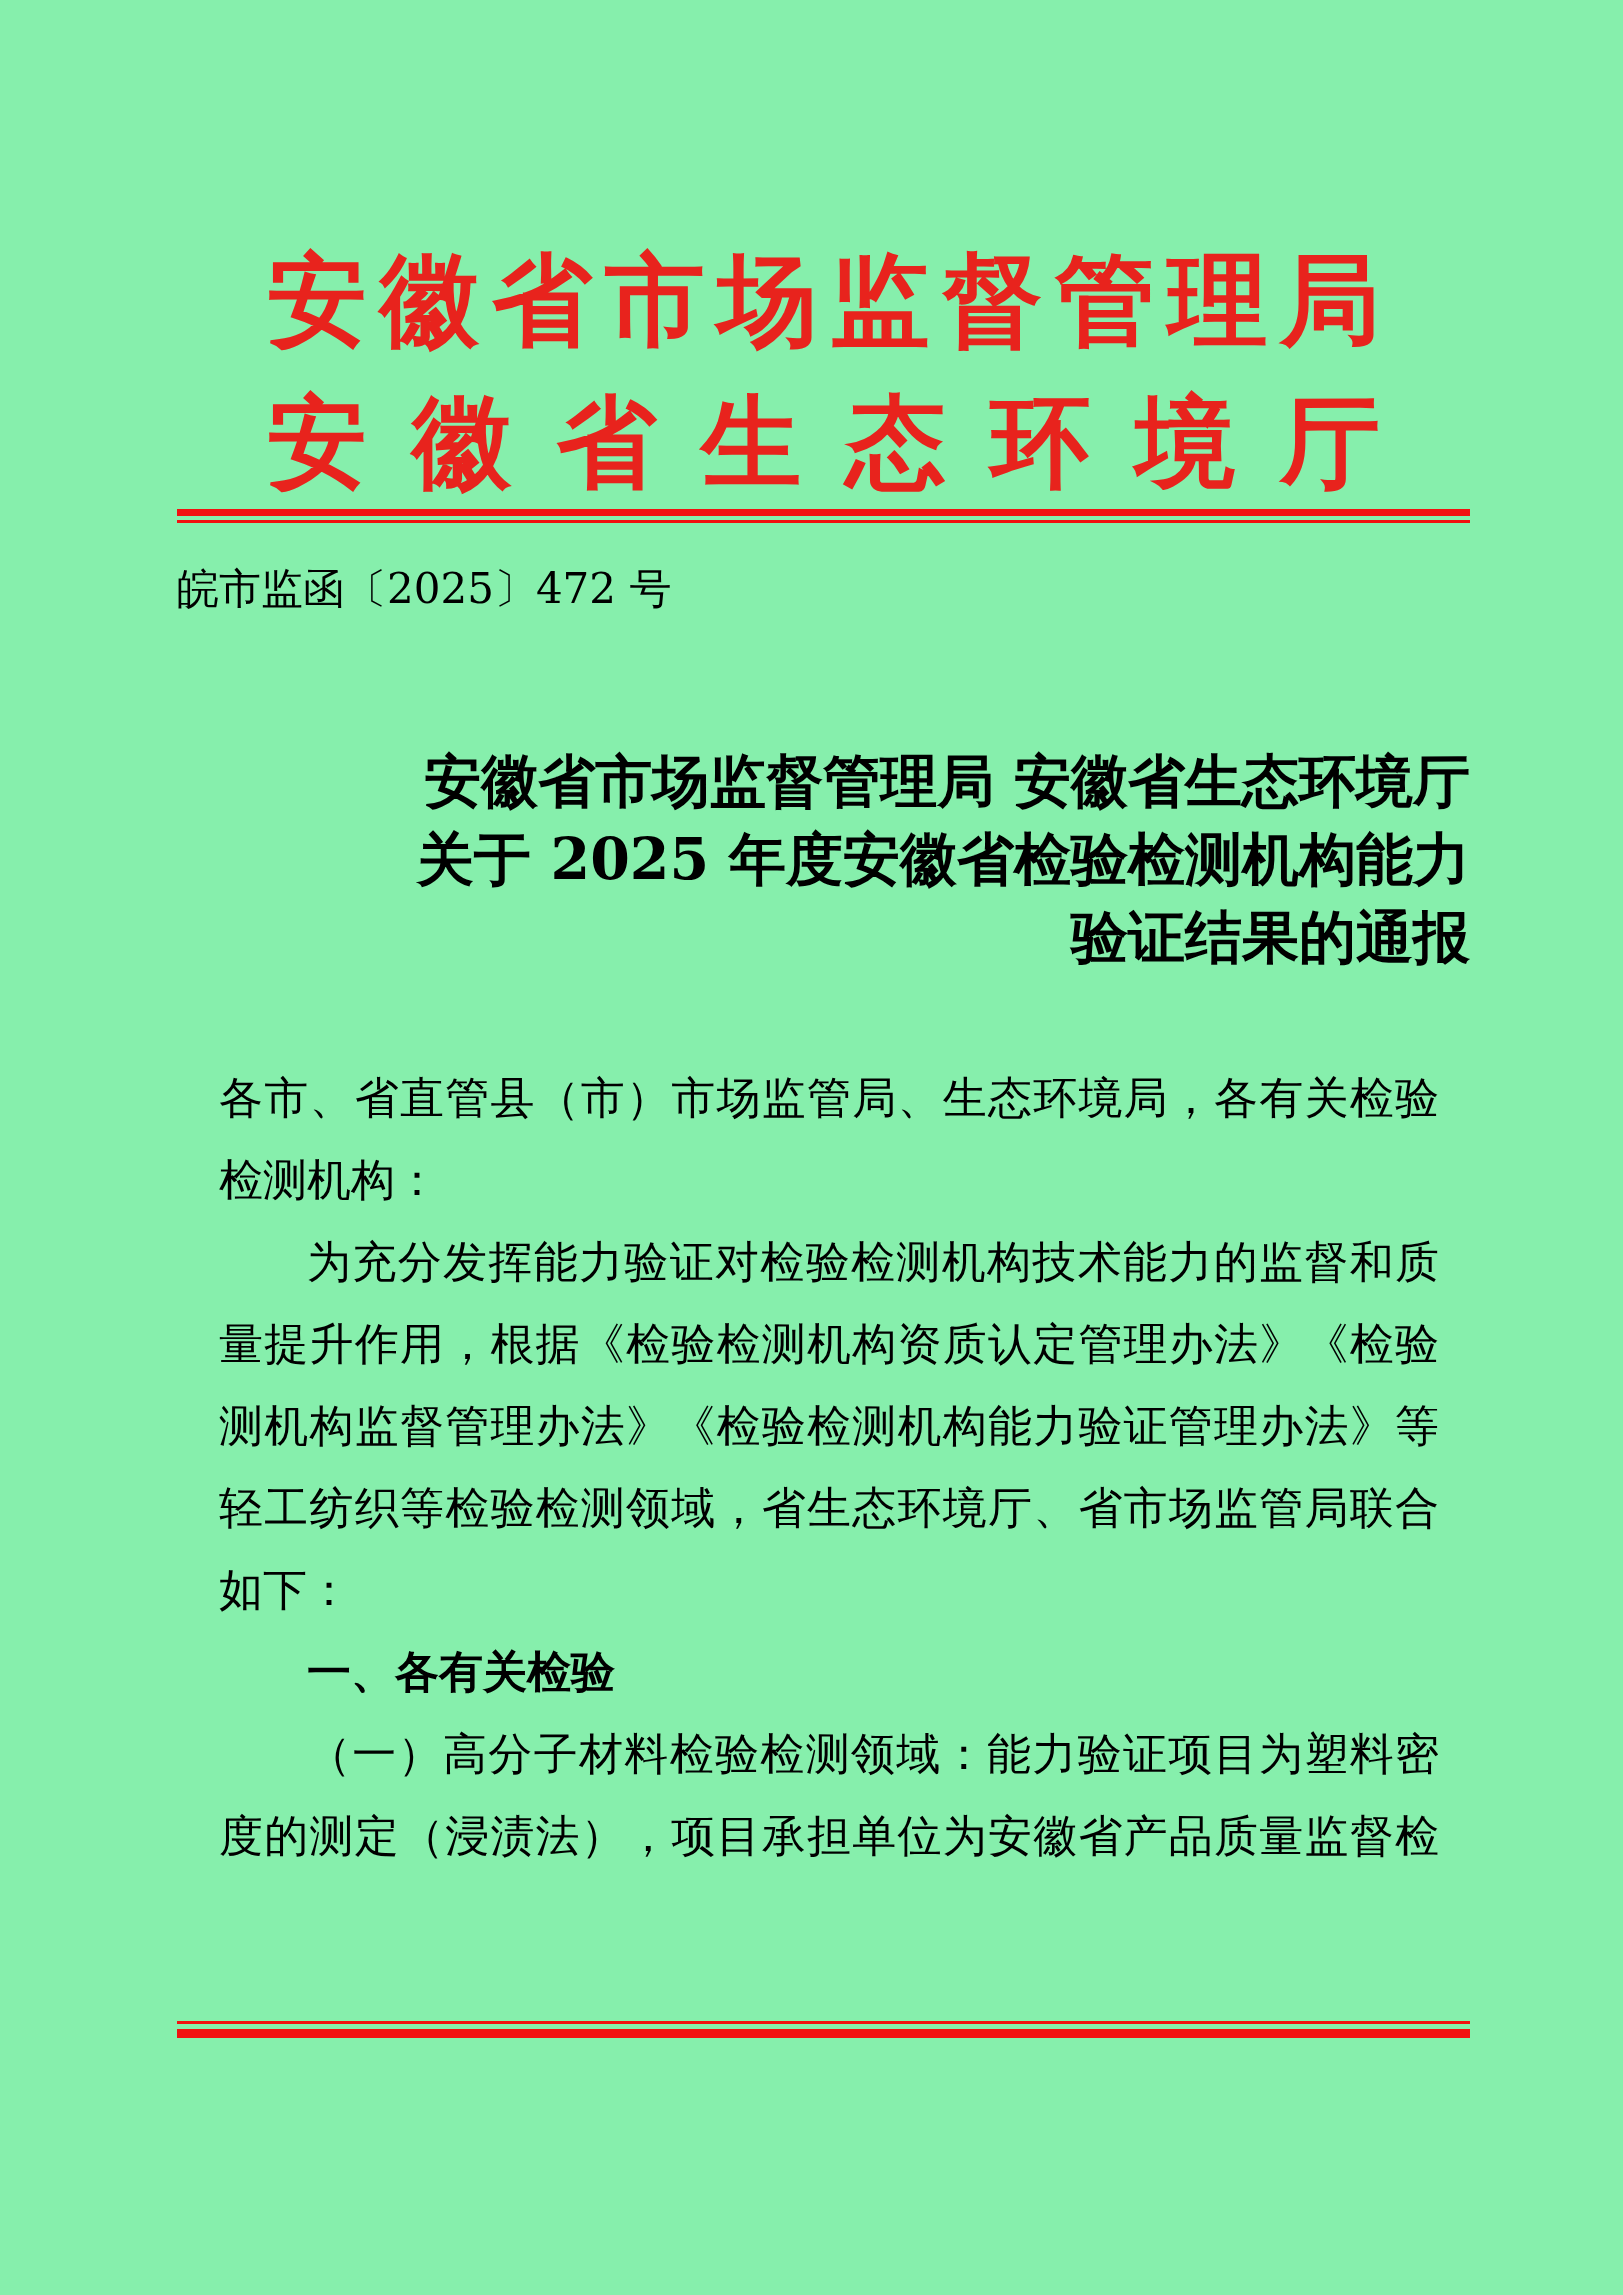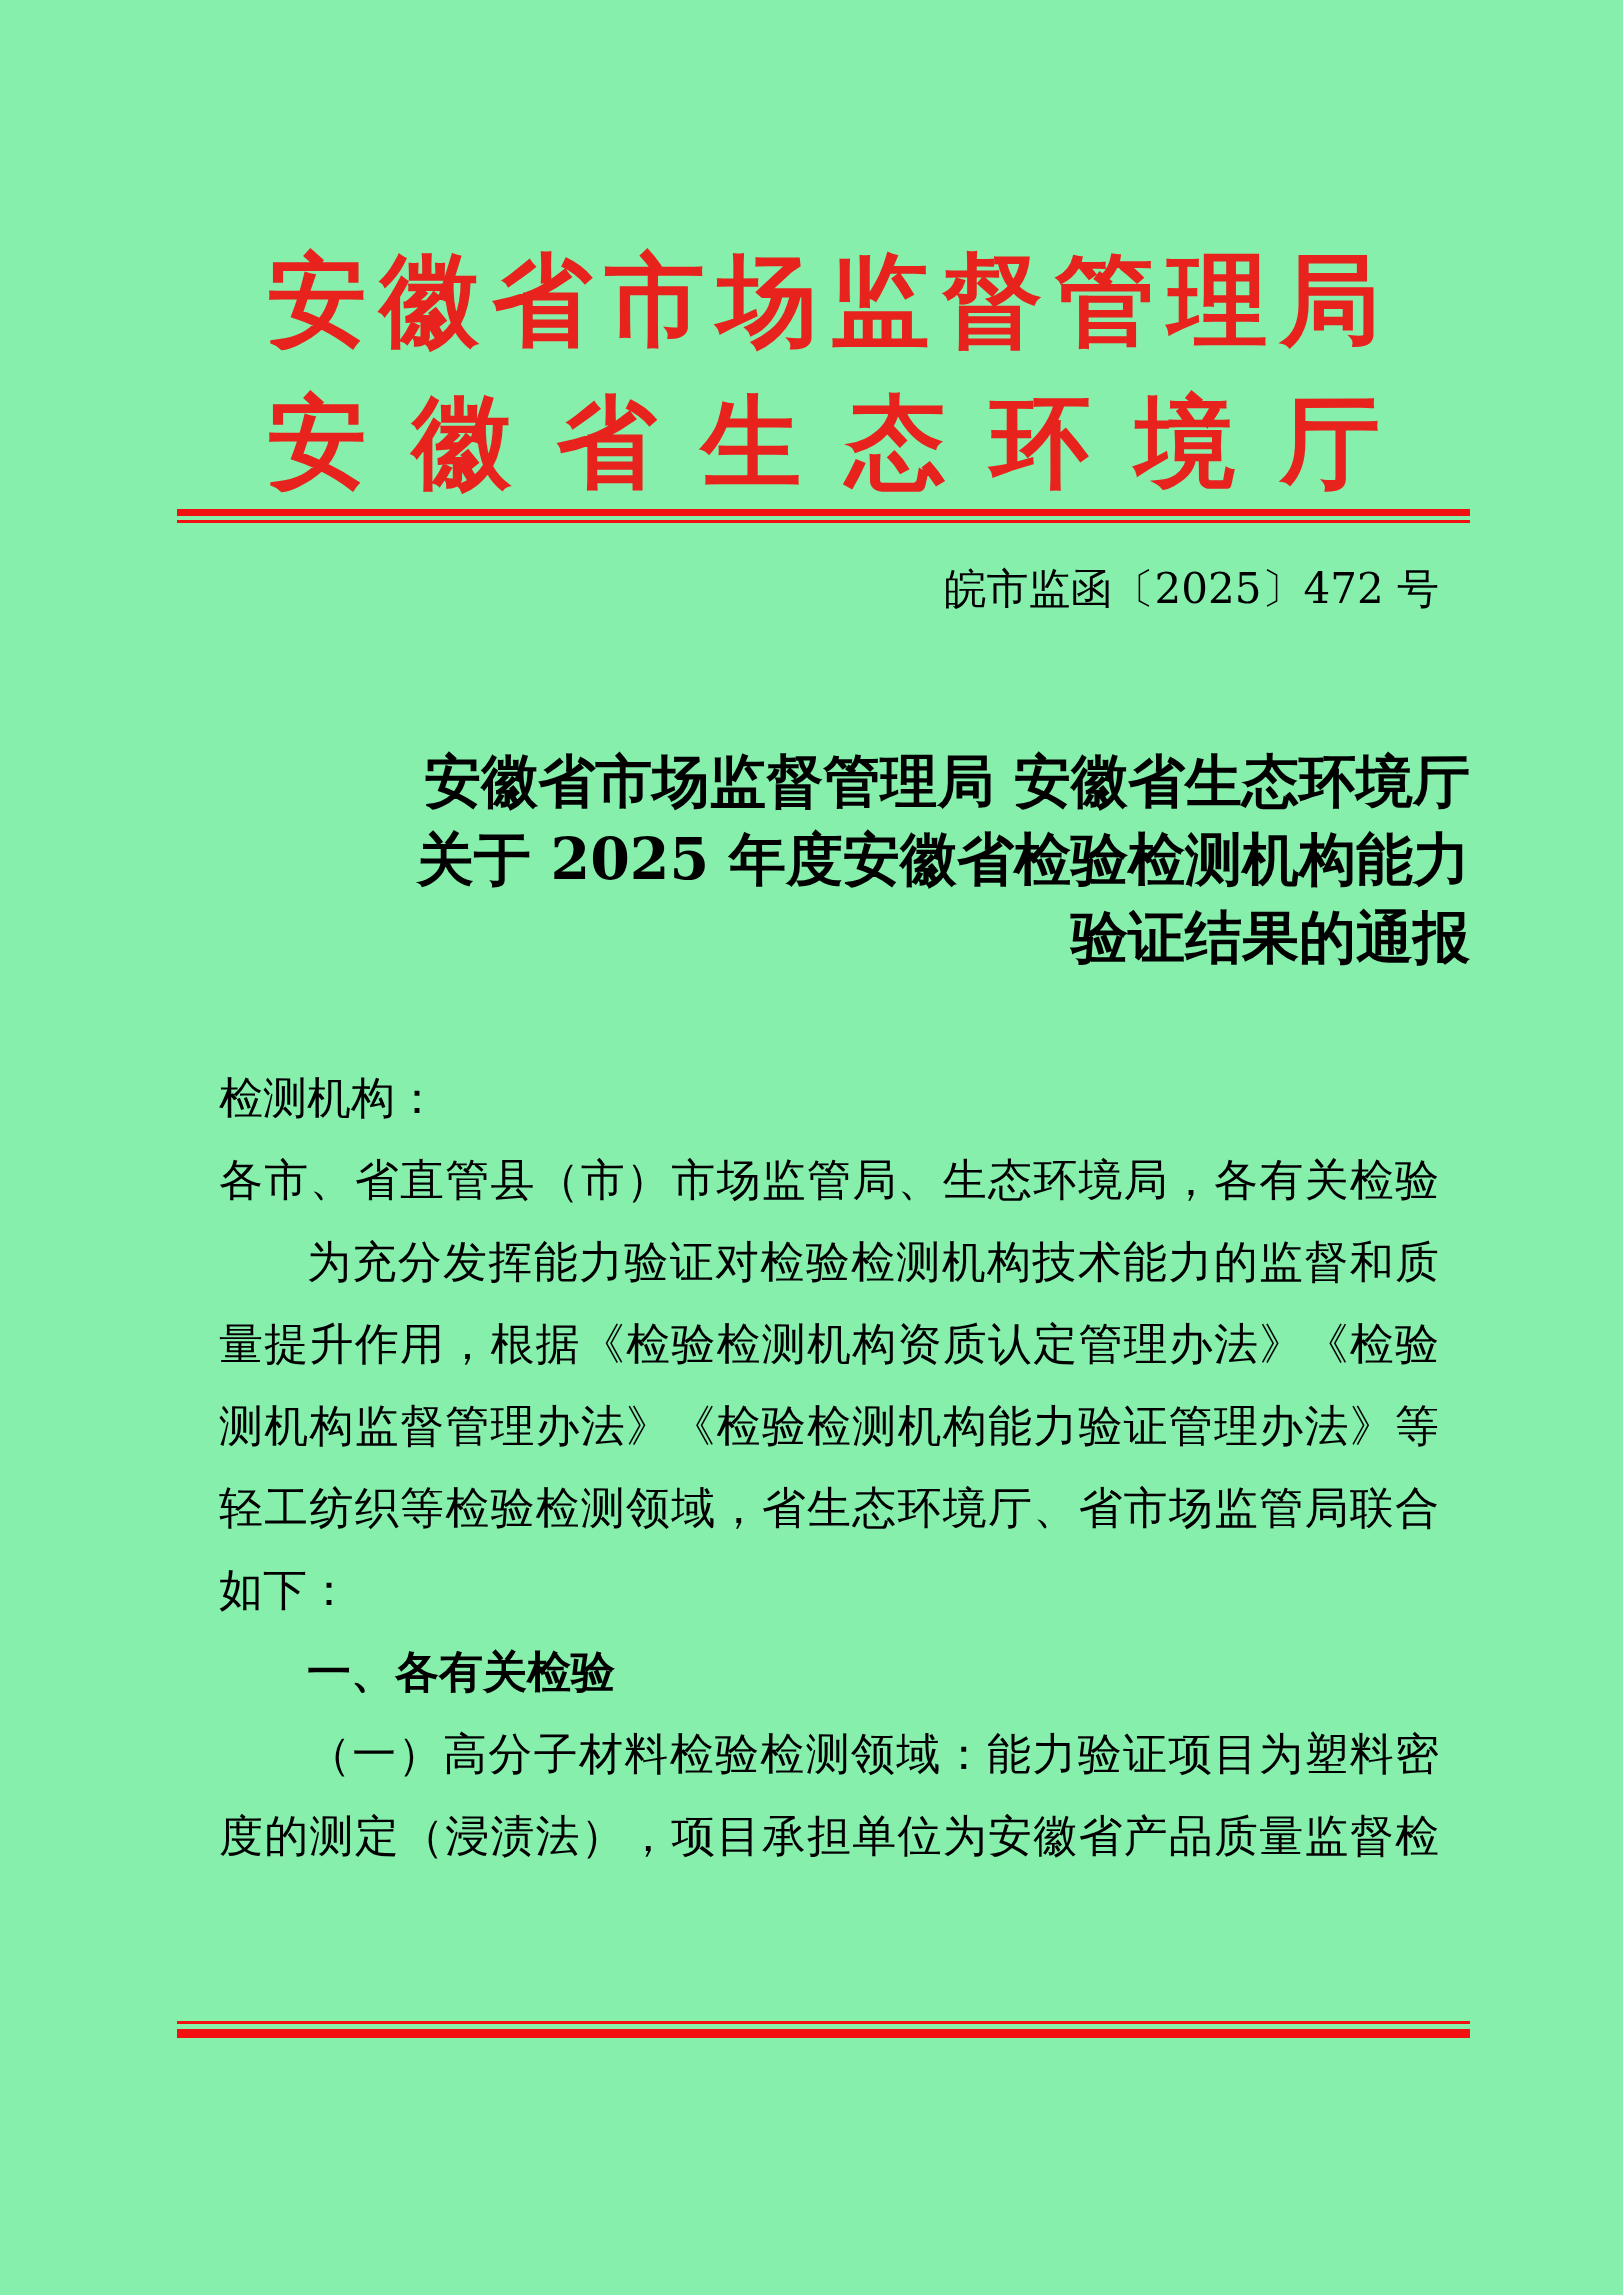--- a/index.html
+++ b/index.html
@@ -35,21 +35,20 @@
   .bar{width:100%;}
   .rule-top .bar-a{height:7.2px;background:var(--rule-red);}
   .rule-top .bar-gap{height:4.1px;}
   .rule-top .bar-b{height:3.1px;background:var(--rule-red);}
   .rule-bottom .bar-a{height:3.1px;background:var(--rule-red);}
   .rule-bottom .bar-gap{height:4.6px;}
   .rule-bottom .bar-b{height:9.2px;background:var(--rule-red);}
   
   .refnum{
     position:absolute;left:177px;top:560px;width:1262px;
-    text-align:right;
     font-size:42px;line-height:57px;
   }
   
   .title{
     position:absolute;left:177px;top:742px;width:1293px;
     text-align:right;
     font-weight:bold;
     font-size:57px;line-height:78px;
   }
   
@@ -86,22 +85,22 @@
 
   <div class="refnum">皖市监函〔2025〕472 号</div>
 
   <div class="title">
     <div>安徽省市场监督管理局 安徽省生态环境厅</div>
     <div>关于 2025 年度安徽省检验检测机构能力</div>
     <div>验证结果的通报</div>
   </div>
 
   <div class="body-text">
+    <div class="bline">各市、省直管县（市）市场监管局、生态环境局，各有关检验</div>
     <div class="bline short">检测机构：</div>
-    <div class="bline">各市、省直管县（市）市场监管局、生态环境局，各有关检验</div>
     <div class="bline indent">为充分发挥能力验证对检验检测机构技术能力的监督和质</div>
     <div class="bline">量提升作用，根据《检验检测机构资质认定管理办法》《检验检</div>
     <div class="bline">测机构监督管理办法》《检验检测机构能力验证管理办法》等有</div>
     <div class="bline">轻工纺织等检验检测领域，省生态环境厅、省市场监管局联合</div>
     <div class="bline short">如下：</div>
     <div class="bline short indent heading">一、各有关检验</div>
     <div class="bline indent">（一）高分子材料检验检测领域：能力验证项目为塑料密</div>
     <div class="bline">度的测定（浸渍法），项目承担单位为安徽省产品质量监督检验</div>
   </div>
 

